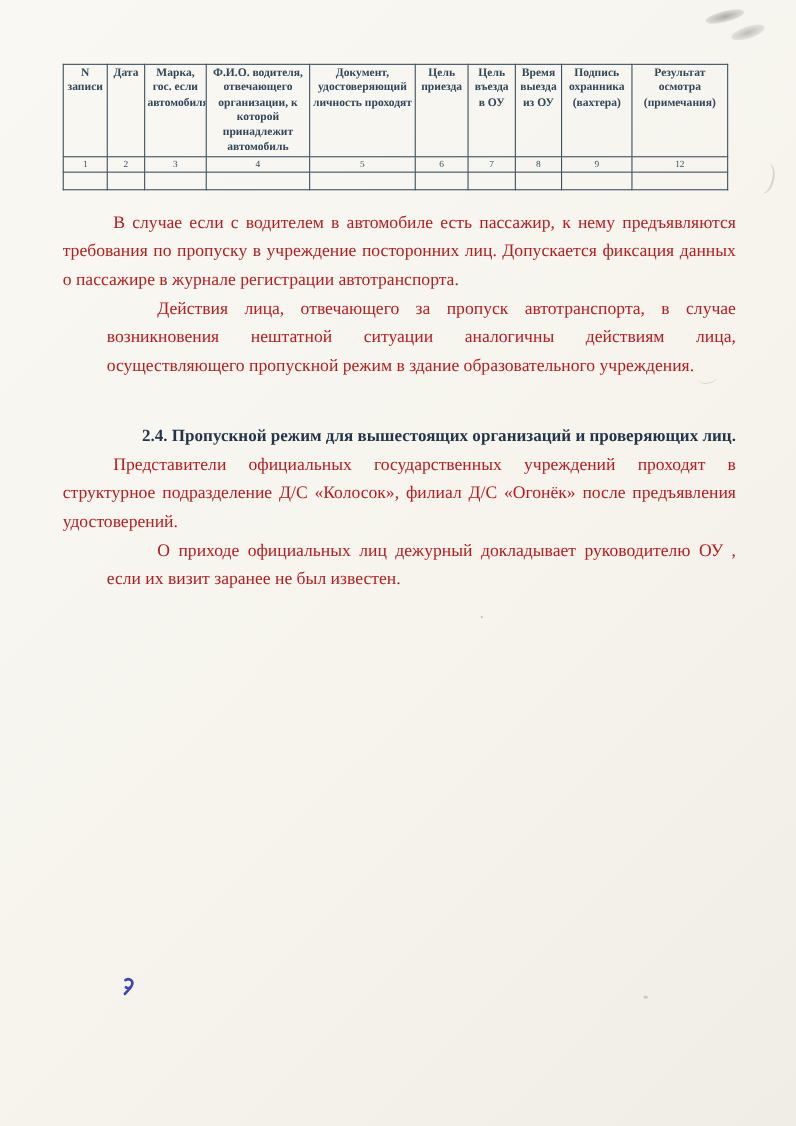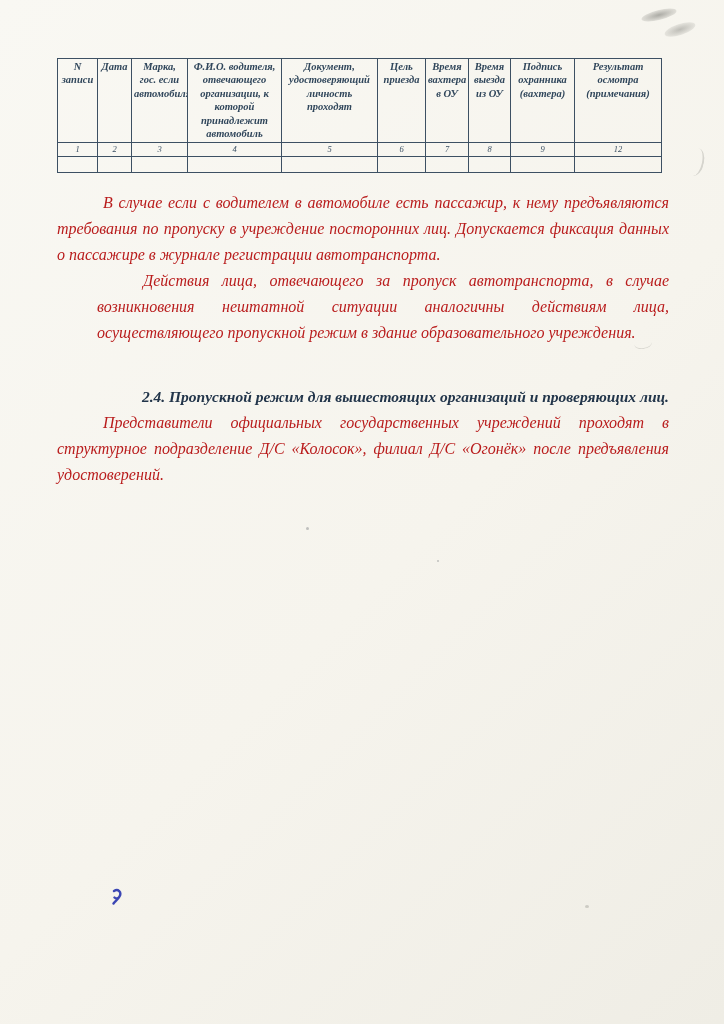--- a/index.html
+++ b/index.html
@@ -8,21 +8,21 @@
     background: #f6f4ed;
     font-family: "Liberation Serif", serif;
     color: #2d4154;
     position: relative;
     overflow: hidden;
   }
   .paper {
     position: absolute; inset: 0;
     background: linear-gradient(135deg, #f9f8f3 0%, #f6f4ed 55%, #efede5 100%);
   }
-  .content { position: relative; font-style: italic; }
+  .content { position: relative; }
 
   
   table.reg {
     border-collapse: collapse;
     margin: 58px 0 0 57px;
     table-layout: fixed;
     width: 604px;
   }
   table.reg td {
     border: 1px solid #3d5063;
@@ -126,21 +126,21 @@
       <col style="width:87px">
     </colgroup>
     <tbody>
         <tr>
       <td class="hdr">N записи</td>
       <td class="hdr">Дата</td>
       <td class="hdr">Марка, гос. если автомобиля</td>
       <td class="hdr">Ф.И.О. водителя, отвечающего организации, к которой принадлежит автомобиль</td>
       <td class="hdr">Документ, удостоверяющий личность проходят</td>
       <td class="hdr">Цель приезда</td>
-      <td class="hdr">Время вахтера в ОУ</td>
+      <td class="hdr">Цель въезда в ОУ</td>
       <td class="hdr">Время выезда из ОУ</td>
       <td class="hdr">Подпись охранника (вахтера)</td>
       <td class="hdr">Результат осмотра (примечания)</td>
     </tr>
     <tr>
       <td class="num">1</td>
       <td class="num">2</td>
       <td class="num">3</td>
       <td class="num">4</td>
       <td class="num">5</td>
@@ -163,20 +163,21 @@
       <td class="blank"></td>
     </tr>
   </tbody>
     </table>
 
   <div class="textblock">
     <p class="body">В случае если с водителем в автомобиле есть пассажир, к нему предъявляются требования по пропуску в учреждение посторонних лиц. Допускается фиксация данных о пассажире в журнале регистрации автотранспорта.</p>
     <p class="body">Действия лица, отвечающего за пропуск автотранспорта, в случае возникновения нештатной ситуации аналогичны действиям лица, осуществляющего пропускной режим в здание образовательного учреждения.</p>
     <p class="heading">2.4. Пропускной режим для вышестоящих организаций и проверяющих лиц.</p>
     <p class="body">Представители официальных государственных учреждений  проходят в структурное подразделение Д/С «Колосок», филиал Д/С «Огонёк» после предъявления удостоверений.</p>
+    <p class="body">О приходе официальных лиц  дежурный докладывает  руководителю ОУ , если их визит заранее не был известен.</p>
   </div>
 
 </div>
 
 <div class="smudge smudge-1"></div>
 <div class="smudge smudge-2"></div>
 <div class="scratch-1"></div>
 <div class="scratch-2"></div>
 <div class="speck speck-1"></div>
 <div class="speck speck-2"></div>

